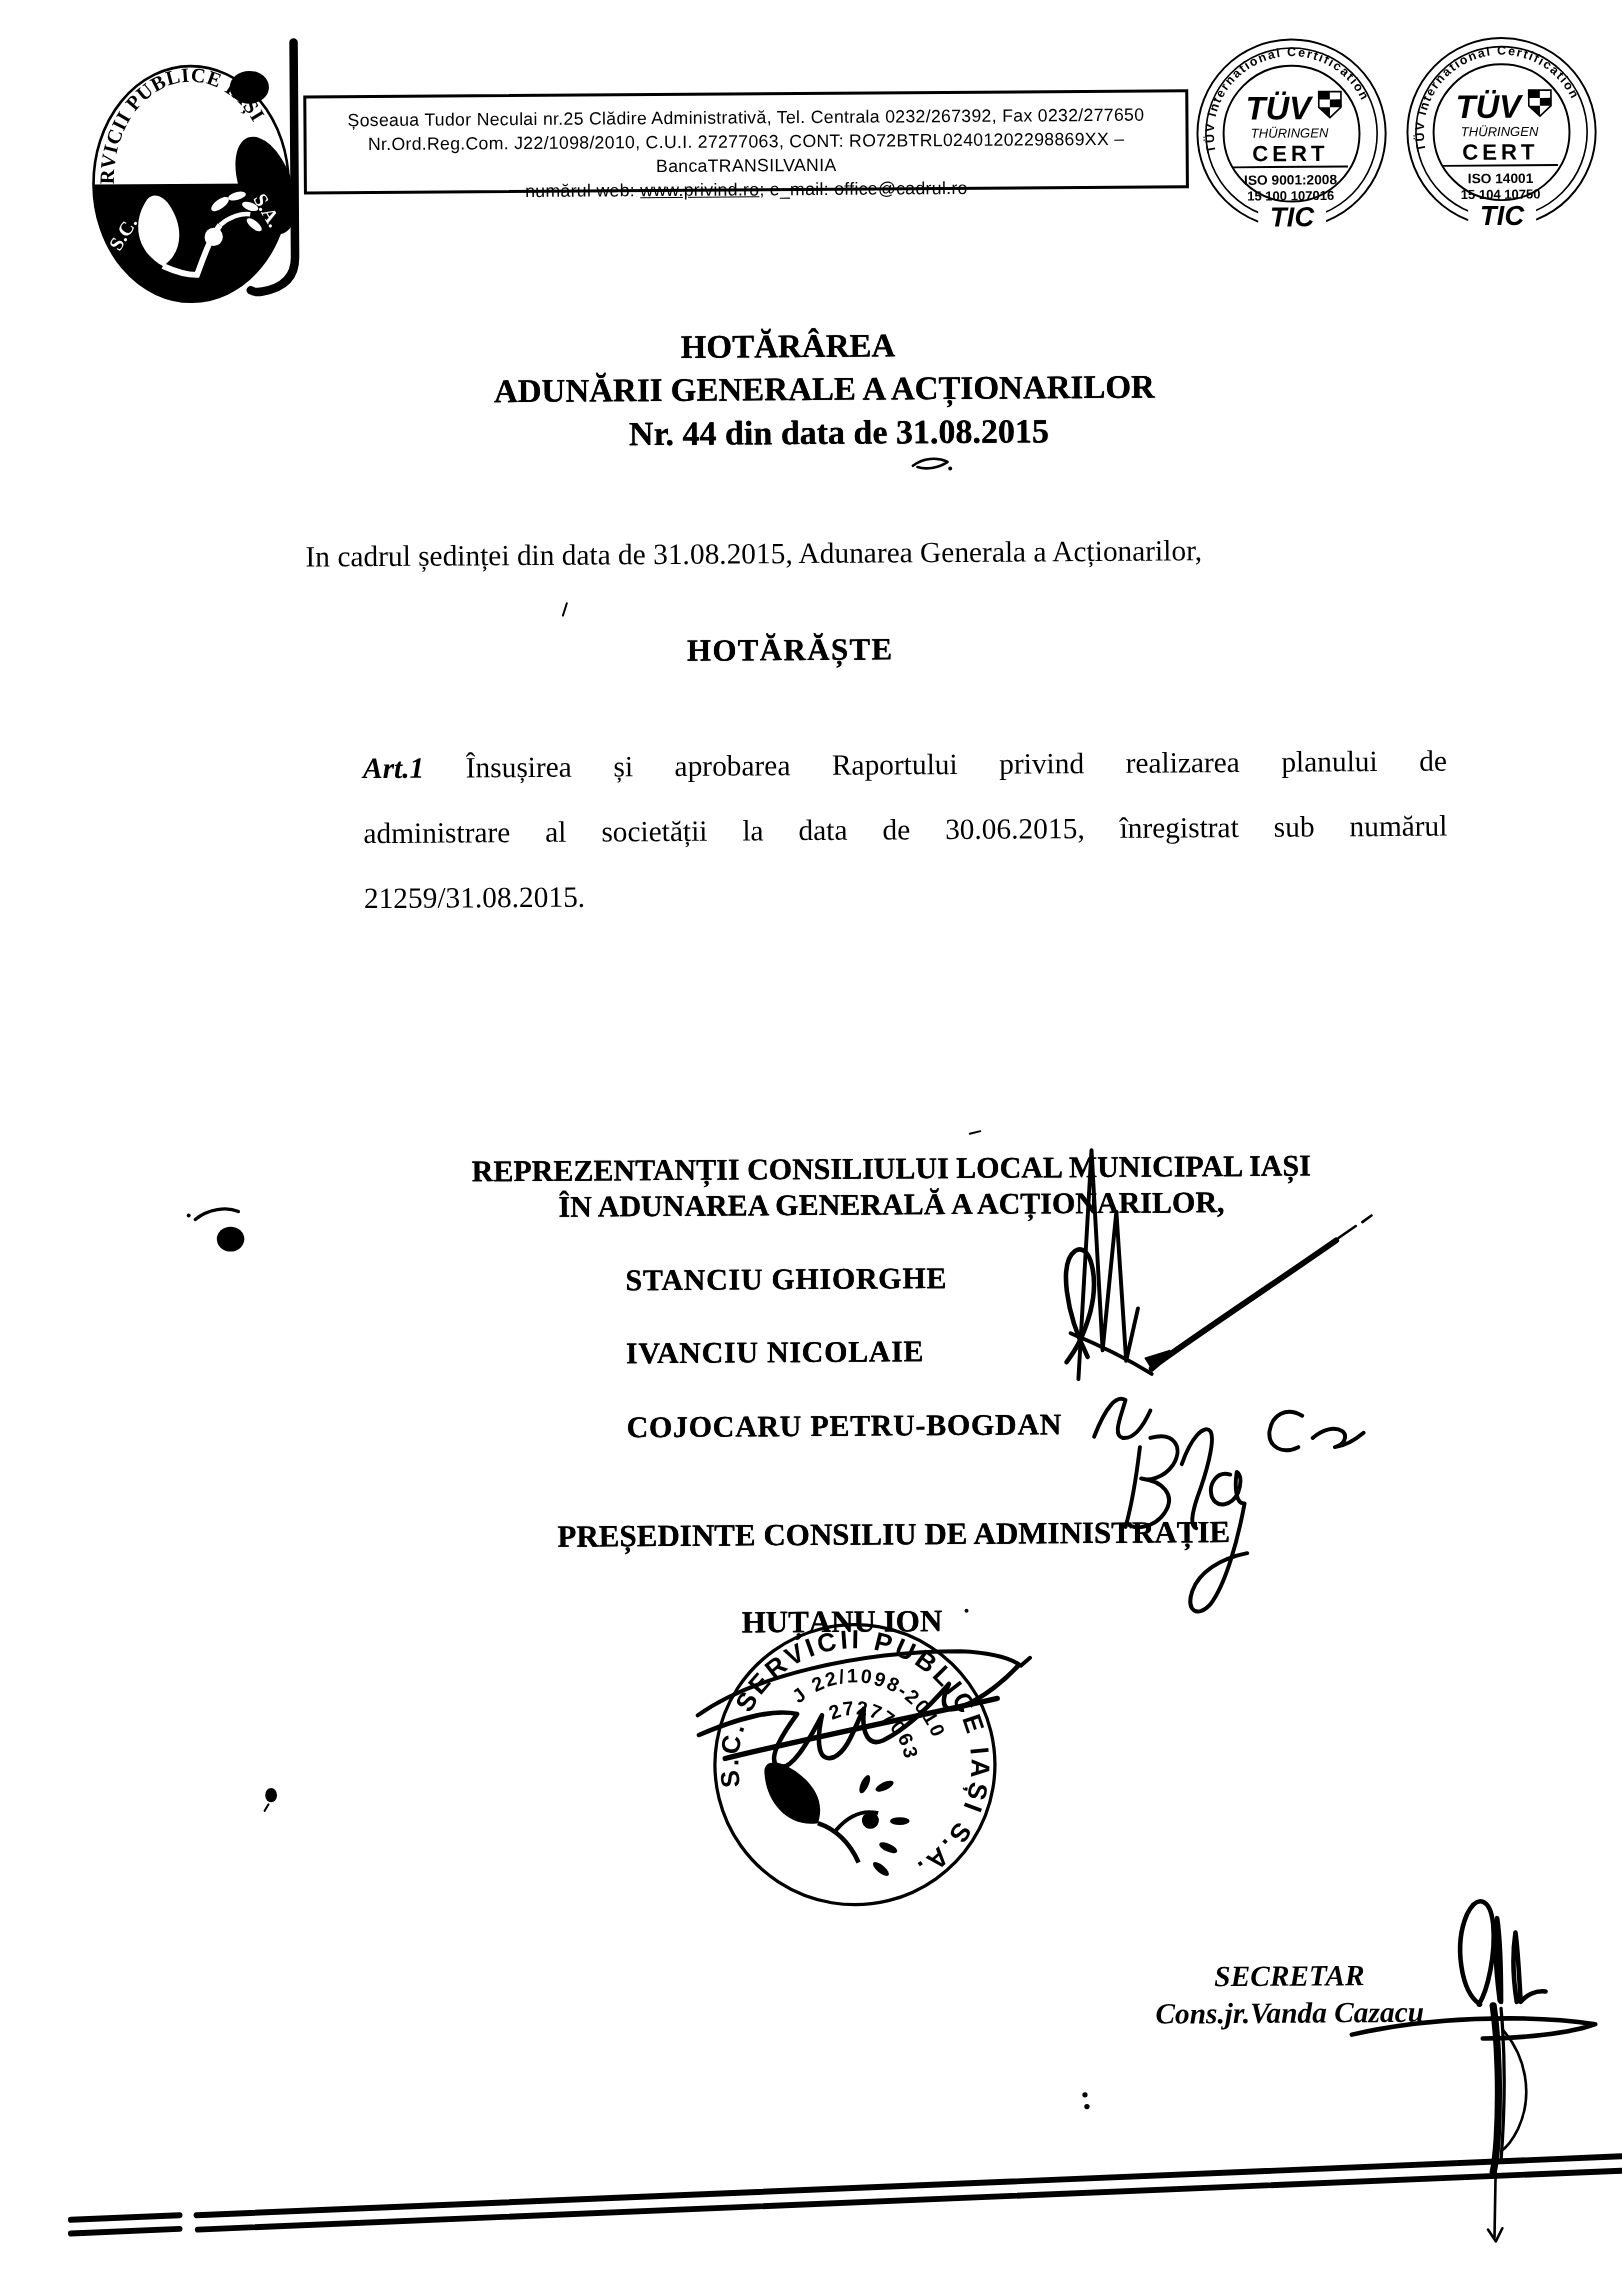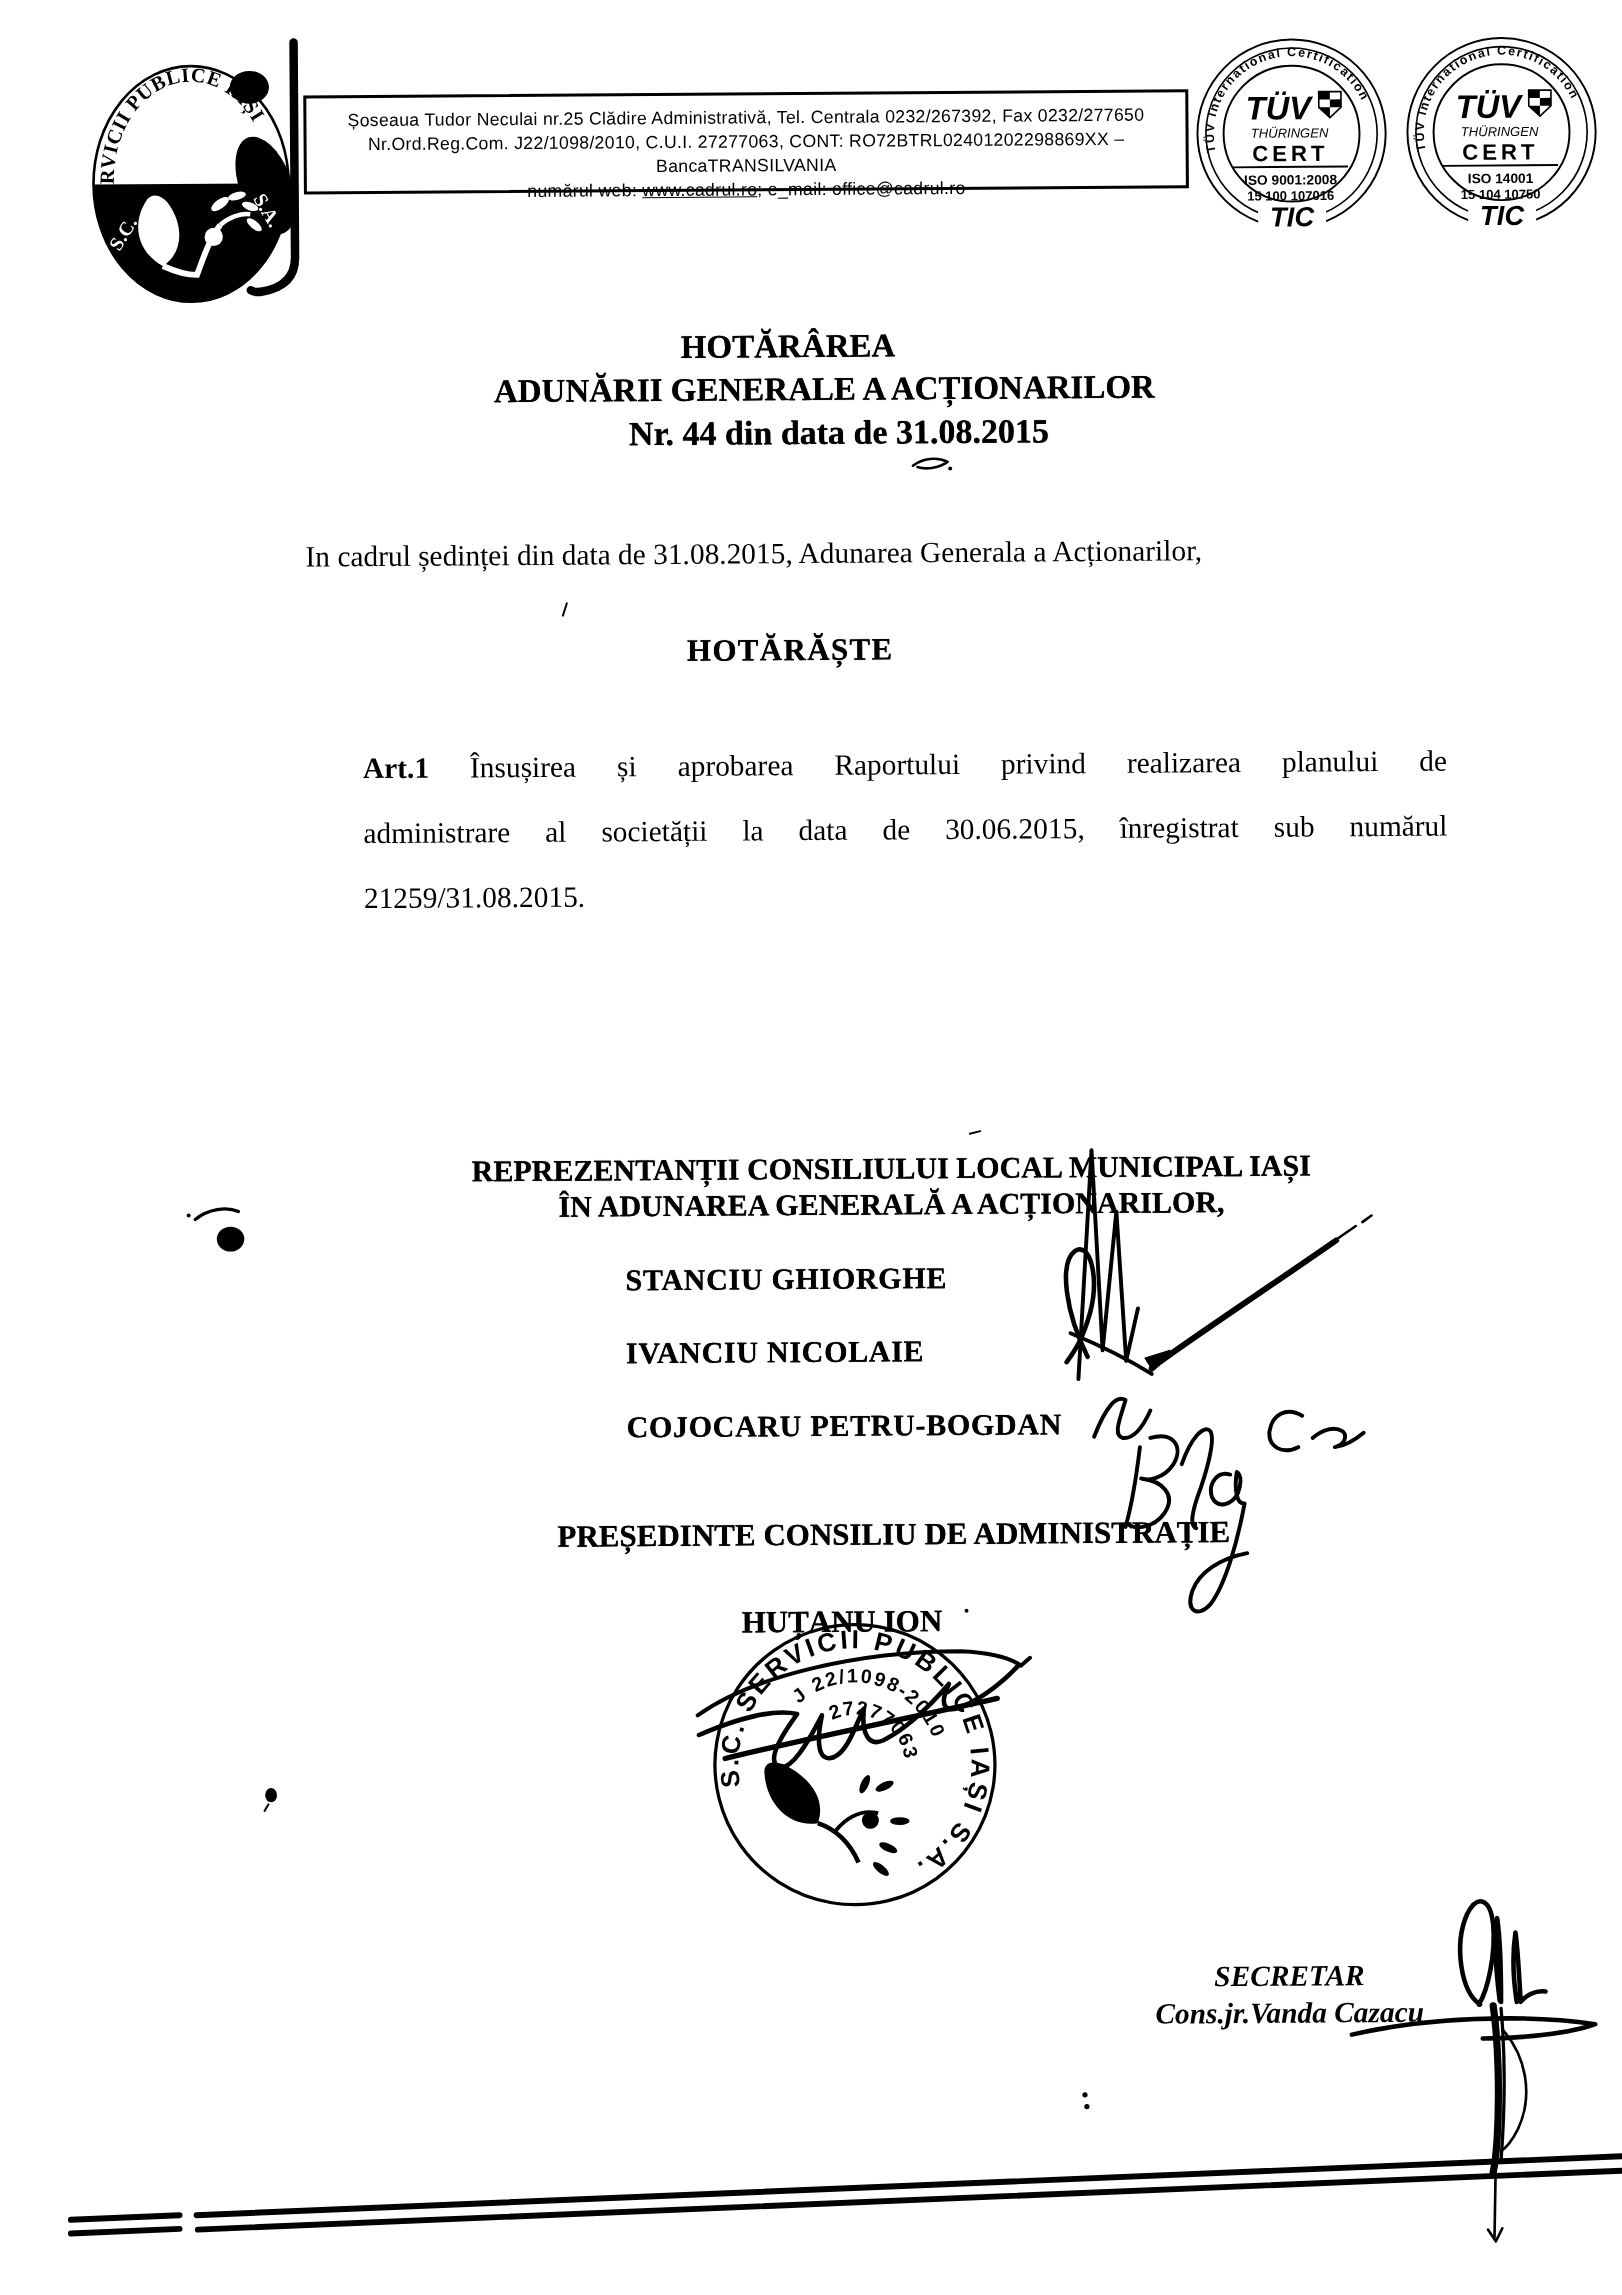--- a/index.html
+++ b/index.html
@@ -16,21 +16,21 @@
   .u{text-decoration:underline;}
   
   .title{left:370px;top:325px;width:916px;text-align:center;font-weight:700;font-size:33px;line-height:43px;}
   .title .t1{transform:translateX(-36px);}
   .title .t3{transform:translateX(14.4px);font-size:34px;}
   .intro{left:308px;top:537px;font-size:29.4px;white-space:nowrap;}
   .decide{left:334px;top:632px;width:916px;text-align:center;font-weight:700;font-size:31px;letter-spacing:1.3px;}
   .art{left:364px;width:1084px;font-size:29.4px;}
   .art.justify{text-align:justify;text-align-last:justify;}
   .a1{top:749px;} .a2{top:814px;} .a3{top:879px;}
-  .b{font-weight:700;}
+  .b{font-weight:700;font-style:italic;}
   .rep{left:366px;width:1047px;text-align:center;font-weight:700;font-size:30px;}
   .rep1{top:1152px;} .rep2{top:1188px;}
   .name{left:623px;font-weight:700;font-size:30px;letter-spacing:0.7px;}
   .n1{top:1262px;} .n2{top:1335px;} .n3{top:1409px;}
   .pres{left:366px;width:1047px;text-align:center;font-weight:700;font-size:31px;top:1517px;}
   .pname{left:366px;width:942px;text-align:center;font-weight:700;font-size:31px;top:1604px;}
   .sec{left:1112px;width:340px;text-align:center;font-weight:700;font-style:italic;font-size:29.4px;}
   .sec-role{top:1963px;} .sec-name{top:2000px;}
   svg text{font-family:"Liberation Sans","DejaVu Sans",sans-serif;}
   svg .serif{font-family:"Liberation Serif","DejaVu Serif",serif;}
@@ -64,21 +64,21 @@
       <ellipse cx="232" cy="246" rx="14" ry="6" transform="rotate(-15 232 246)"></ellipse>
       <ellipse cx="252" cy="262" rx="13" ry="6" transform="rotate(20 252 262)"></ellipse>
       <ellipse cx="258" cy="290" rx="14" ry="6" transform="rotate(40 258 290)"></ellipse>
     </g>
     <path d="M320 12 L320 340 Q320 384 270 392 Q258 394 252 390" stroke="#000" stroke-width="13" fill="none" stroke-linecap="round"></path>
   </svg>
 
   <div class="abs header-box">
     <div>Șoseaua Tudor Neculai nr.25 Clădire Administrativă, Tel. Centrala 0232/267392, Fax 0232/277650</div>
     <div>Nr.Ord.Reg.Com. J22/1098/2010, C.U.I. 27277063, CONT: RO72BTRL02401202298869XX – BancaTRANSILVANIA</div>
-    <div><span>numărul web: </span><span class="u">www.cadrul.ro</span><span>; e_mail: </span><span>office@cadrul.ro</span></div>
+    <div><span>numărul web: </span><span class="u">www.privind.ro</span><span>; e_mail: </span><span>office@cadrul.ro</span></div>
   </div>
 
   <svg class="abs" style="left:1199px;top:39px" width="196" height="196" viewBox="0 0 300 300">
     <circle cx="150" cy="150" r="144" fill="#fff" stroke="#000" stroke-width="3"></circle>
     <circle cx="150" cy="150" r="131" fill="none" stroke="#000" stroke-width="2.5"></circle>
     <defs>
           <path id="cert-arc-1" d="M35 181 A119 119 0 1 1 265 181" fill="none"></path>
         </defs>
     <text font-size="19" font-weight="700" letter-spacing="2.5" fill="#000">
       <textPath href="#cert-arc-1" startOffset="4">TÜV International Certification</textPath>

